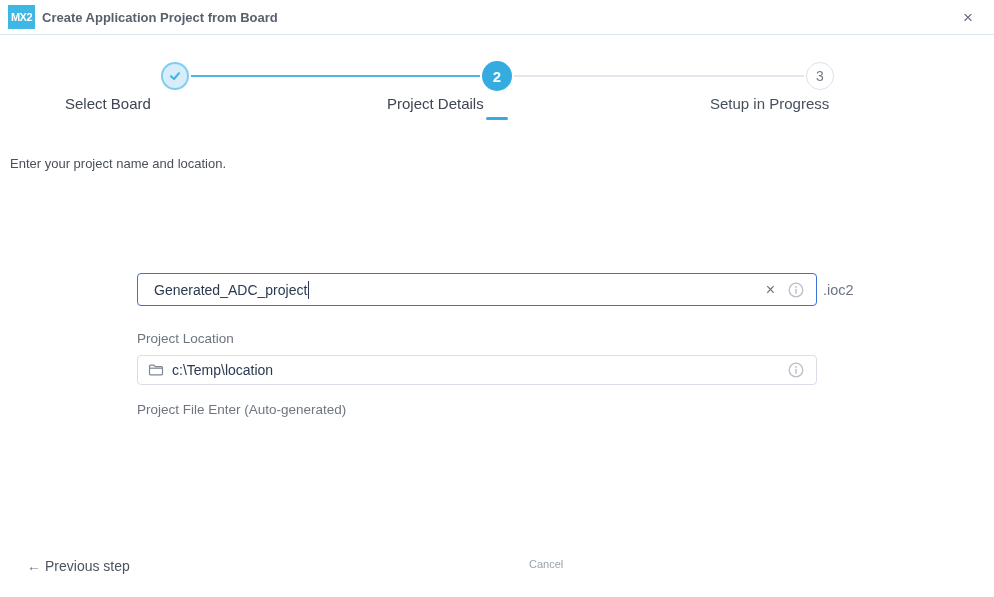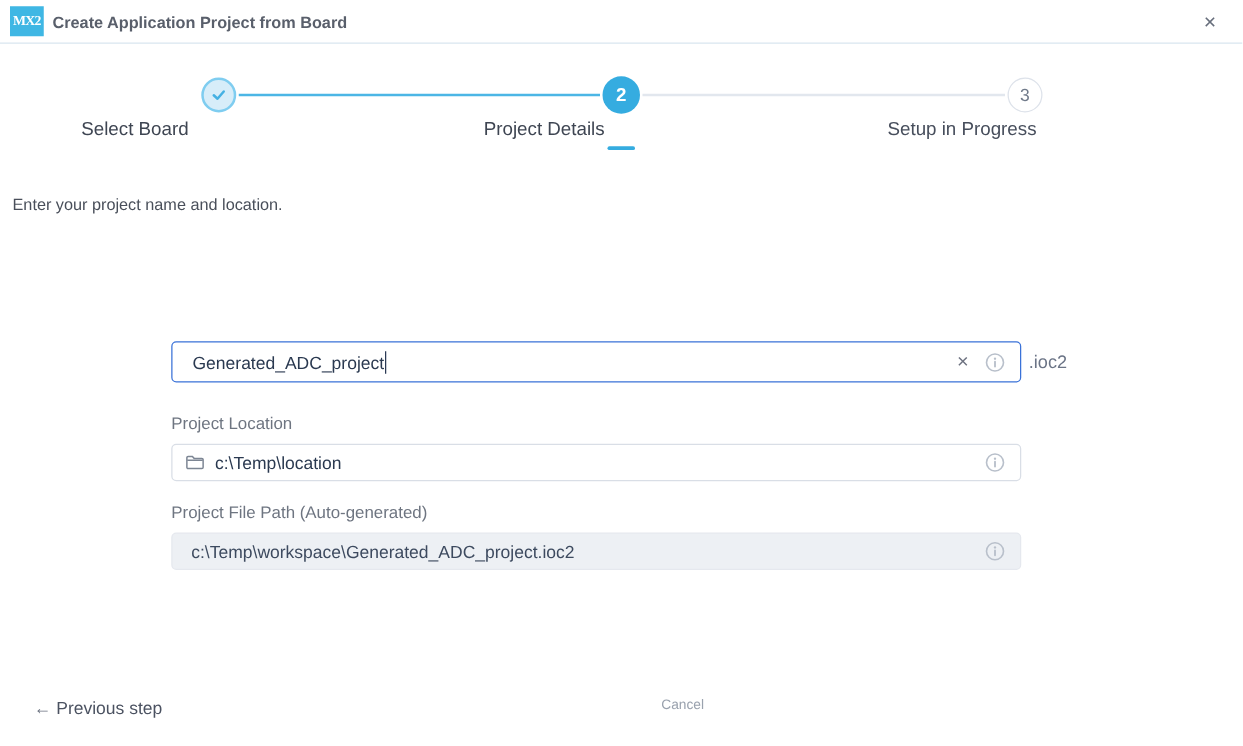--- a/index.html
+++ b/index.html
@@ -21,21 +21,20 @@
     border-bottom: 1px solid #d9e6f0;
     display: flex; align-items: center;
   }
   .logo {
     position: absolute; left: 8px; top: 5px;
     width: 27px; height: 24px;
     background: #3fb7e4; color: #ffffff;
     font-size: 11px; font-weight: bold;
     display: flex; align-items: center; justify-content: center;
     letter-spacing: -0.5px;
-    font-family: Liberation Serif, serif;
   }
   .win-title {
     position: absolute; left: 42px; top: 0; height: 35px;
     display: flex; align-items: center;
     font-size: 13px; font-weight: bold; color: #595f6b;
   }
   .close-btn {
     position: absolute; right: 14px; top: 6px;
     width: 24px; height: 24px;
     display: flex; align-items: center; justify-content: center;
@@ -204,28 +203,20 @@
       </svg>
     </span>
     <span>c:\Temp\location</span>
     <svg class="info-icon" viewBox="0 0 16 16">
       <circle cx="8" cy="8" r="6.8" fill="none" stroke="#b9c0cb" stroke-width="1.3"></circle>
       <line x1="8" y1="7.4" x2="8" y2="11.2" stroke="#b9c0cb" stroke-width="1.5" stroke-linecap="round"></line>
       <circle cx="8" cy="4.9" r="0.95" fill="#b9c0cb"></circle>
     </svg>
   </div>
 
-  <div class="field-label lbl-path">Project File Path (Auto-generated)</div>
-  <div class="inputbox input-path">
-    <span>c:\Temp\workspace\Generated_ADC_project.ioc2</span>
-    <svg class="info-icon" viewBox="0 0 16 16">
-      <circle cx="8" cy="8" r="6.8" fill="none" stroke="#b9c0cb" stroke-width="1.3"></circle>
-      <line x1="8" y1="7.4" x2="8" y2="11.2" stroke="#b9c0cb" stroke-width="1.5" stroke-linecap="round"></line>
-      <circle cx="8" cy="4.9" r="0.95" fill="#b9c0cb"></circle>
-    </svg>
-  </div>
+  <div class="field-label lbl-path">Project File Enter (Auto-generated)</div>
 
   <div class="prev-link">
     <span class="prev-arrow">←</span><span>Previous step</span>
   </div>
   <div class="cancel-btn">Cancel</div>
 
 </div>
 
 </body></html>

